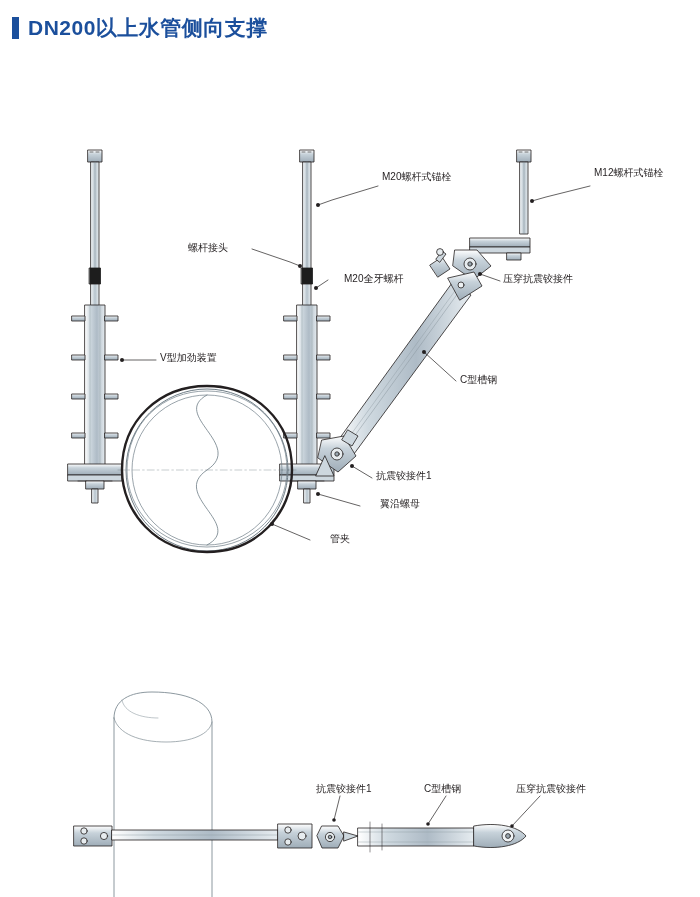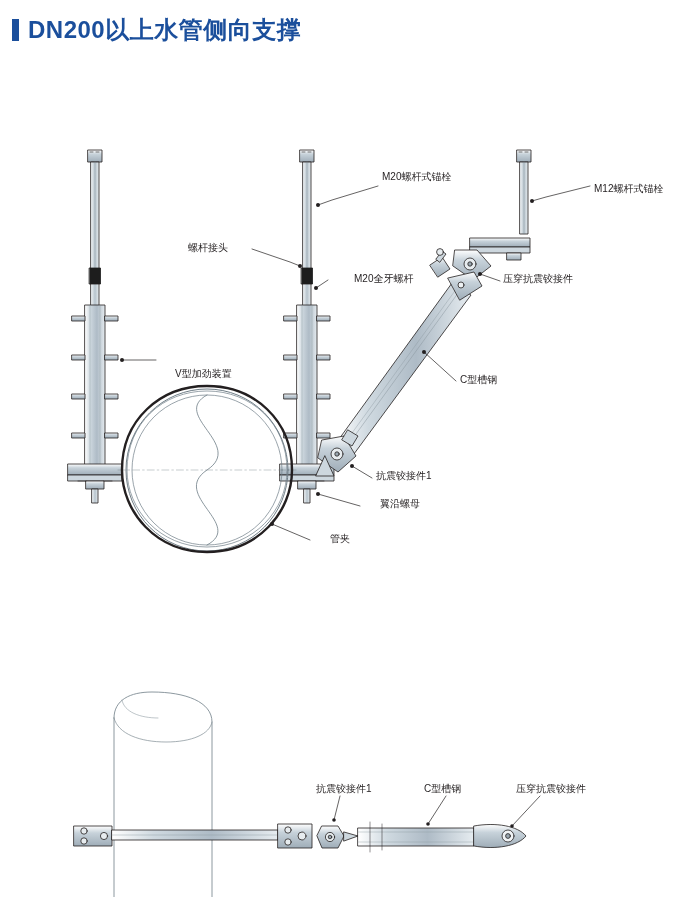--- a/index.html
+++ b/index.html
@@ -25,21 +25,21 @@
     display: flex;
     align-items: center;
     gap: 9px;
   }
   .title-bar {
     width: 7px;
     height: 22px;
     background: #1b4f9c;
   }
   .title-text {
-    font-size: 24px;
+    font-size: 21px;
     font-weight: bold;
     color: #1b4f9c;
     letter-spacing: 0.5px;
     white-space: nowrap;
   }
   
   svg.drawing {
     position: absolute;
     left: 0;
     top: 0;
@@ -271,25 +271,25 @@
       </g>
       <g fill="#231f20" stroke="none">
         <circle cx="334" cy="820" r="1.8"></circle>
         <circle cx="428" cy="824" r="1.8"></circle>
         <circle cx="512" cy="826" r="1.8"></circle>
       </g>
     </g>
   </svg>
 
   <div class="lbl" style="left:382px; top:172px;">M20螺杆式锚栓</div>
-  <div class="lbl" style="left:594px; top:184px;">M12螺杆式锚栓</div>
+  <div class="lbl" style="left:594px; top:168px;">M12螺杆式锚栓</div>
   <div class="lbl" style="left:188px; top:243px;">螺杆接头</div>
-  <div class="lbl" style="left:334px; top:274px;padding-left:20px;">M20全牙螺杆</div>
+  <div class="lbl" style="left:324px; top:274px;padding-left:20px;">M20全牙螺杆</div>
   <div class="lbl" style="left:503px; top:274px;">压穿抗震铰接件</div>
-  <div class="lbl" style="left:175px; top:353px;margin-top:16px;">V型加劲装置</div>
+  <div class="lbl" style="left:160px; top:353px;">V型加劲装置</div>
   <div class="lbl" style="left:460px; top:375px;">C型槽钢</div>
   <div class="lbl" style="left:376px; top:471px;">抗震铰接件1</div>
   <div class="lbl" style="left:380px; top:499px;">翼沿螺母</div>
   <div class="lbl" style="left:330px; top:534px;">管夹</div>
 
   <div class="lbl" style="left:316px; top:784px;">抗震铰接件1</div>
   <div class="lbl" style="left:424px; top:784px;">C型槽钢</div>
   <div class="lbl" style="left:516px; top:784px;">压穿抗震铰接件</div>
 
 </div>

